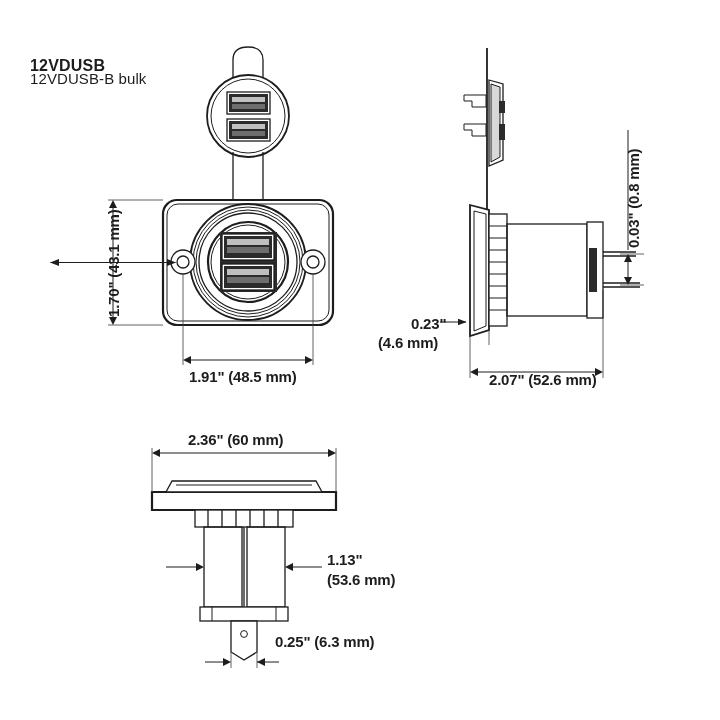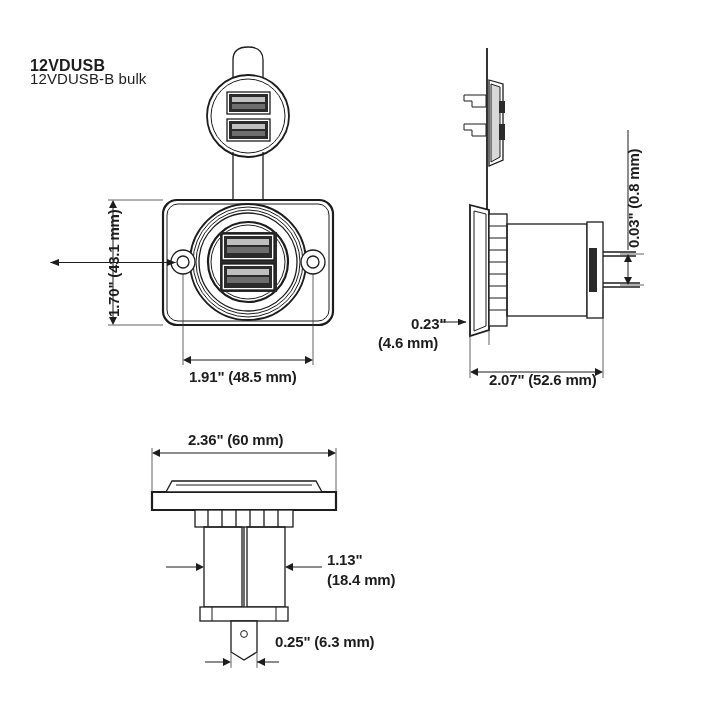--- a/index.html
+++ b/index.html
@@ -264,17 +264,17 @@
   <div class="txt t-dim" style="left:411px;top:315px;">0.23"</div>
   <div class="txt t-dim" style="left:378px;top:334px;">(4.6 mm)</div>
 
   <div class="txt t-dim" style="left:489px;top:371px;">2.07" (52.6 mm)</div>
 
   <div class="txt t-dim rot90" style="left:625px;top:248px;">0.03" (0.8 mm)</div>
 
   <div class="txt t-dim" style="left:188px;top:431px;">2.36" (60 mm)</div>
 
   <div class="txt t-dim" style="left:327px;top:551px;">1.13"</div>
-  <div class="txt t-dim" style="left:327px;top:571px;">(18.4 mm)</div>
+  <div class="txt t-dim" style="left:327px;top:571px;">(53.6 mm)</div>
 
   <div class="txt t-dim" style="left:275px;top:633px;">0.25" (6.3 mm)</div>
 
 </div>
 
 </body></html>

